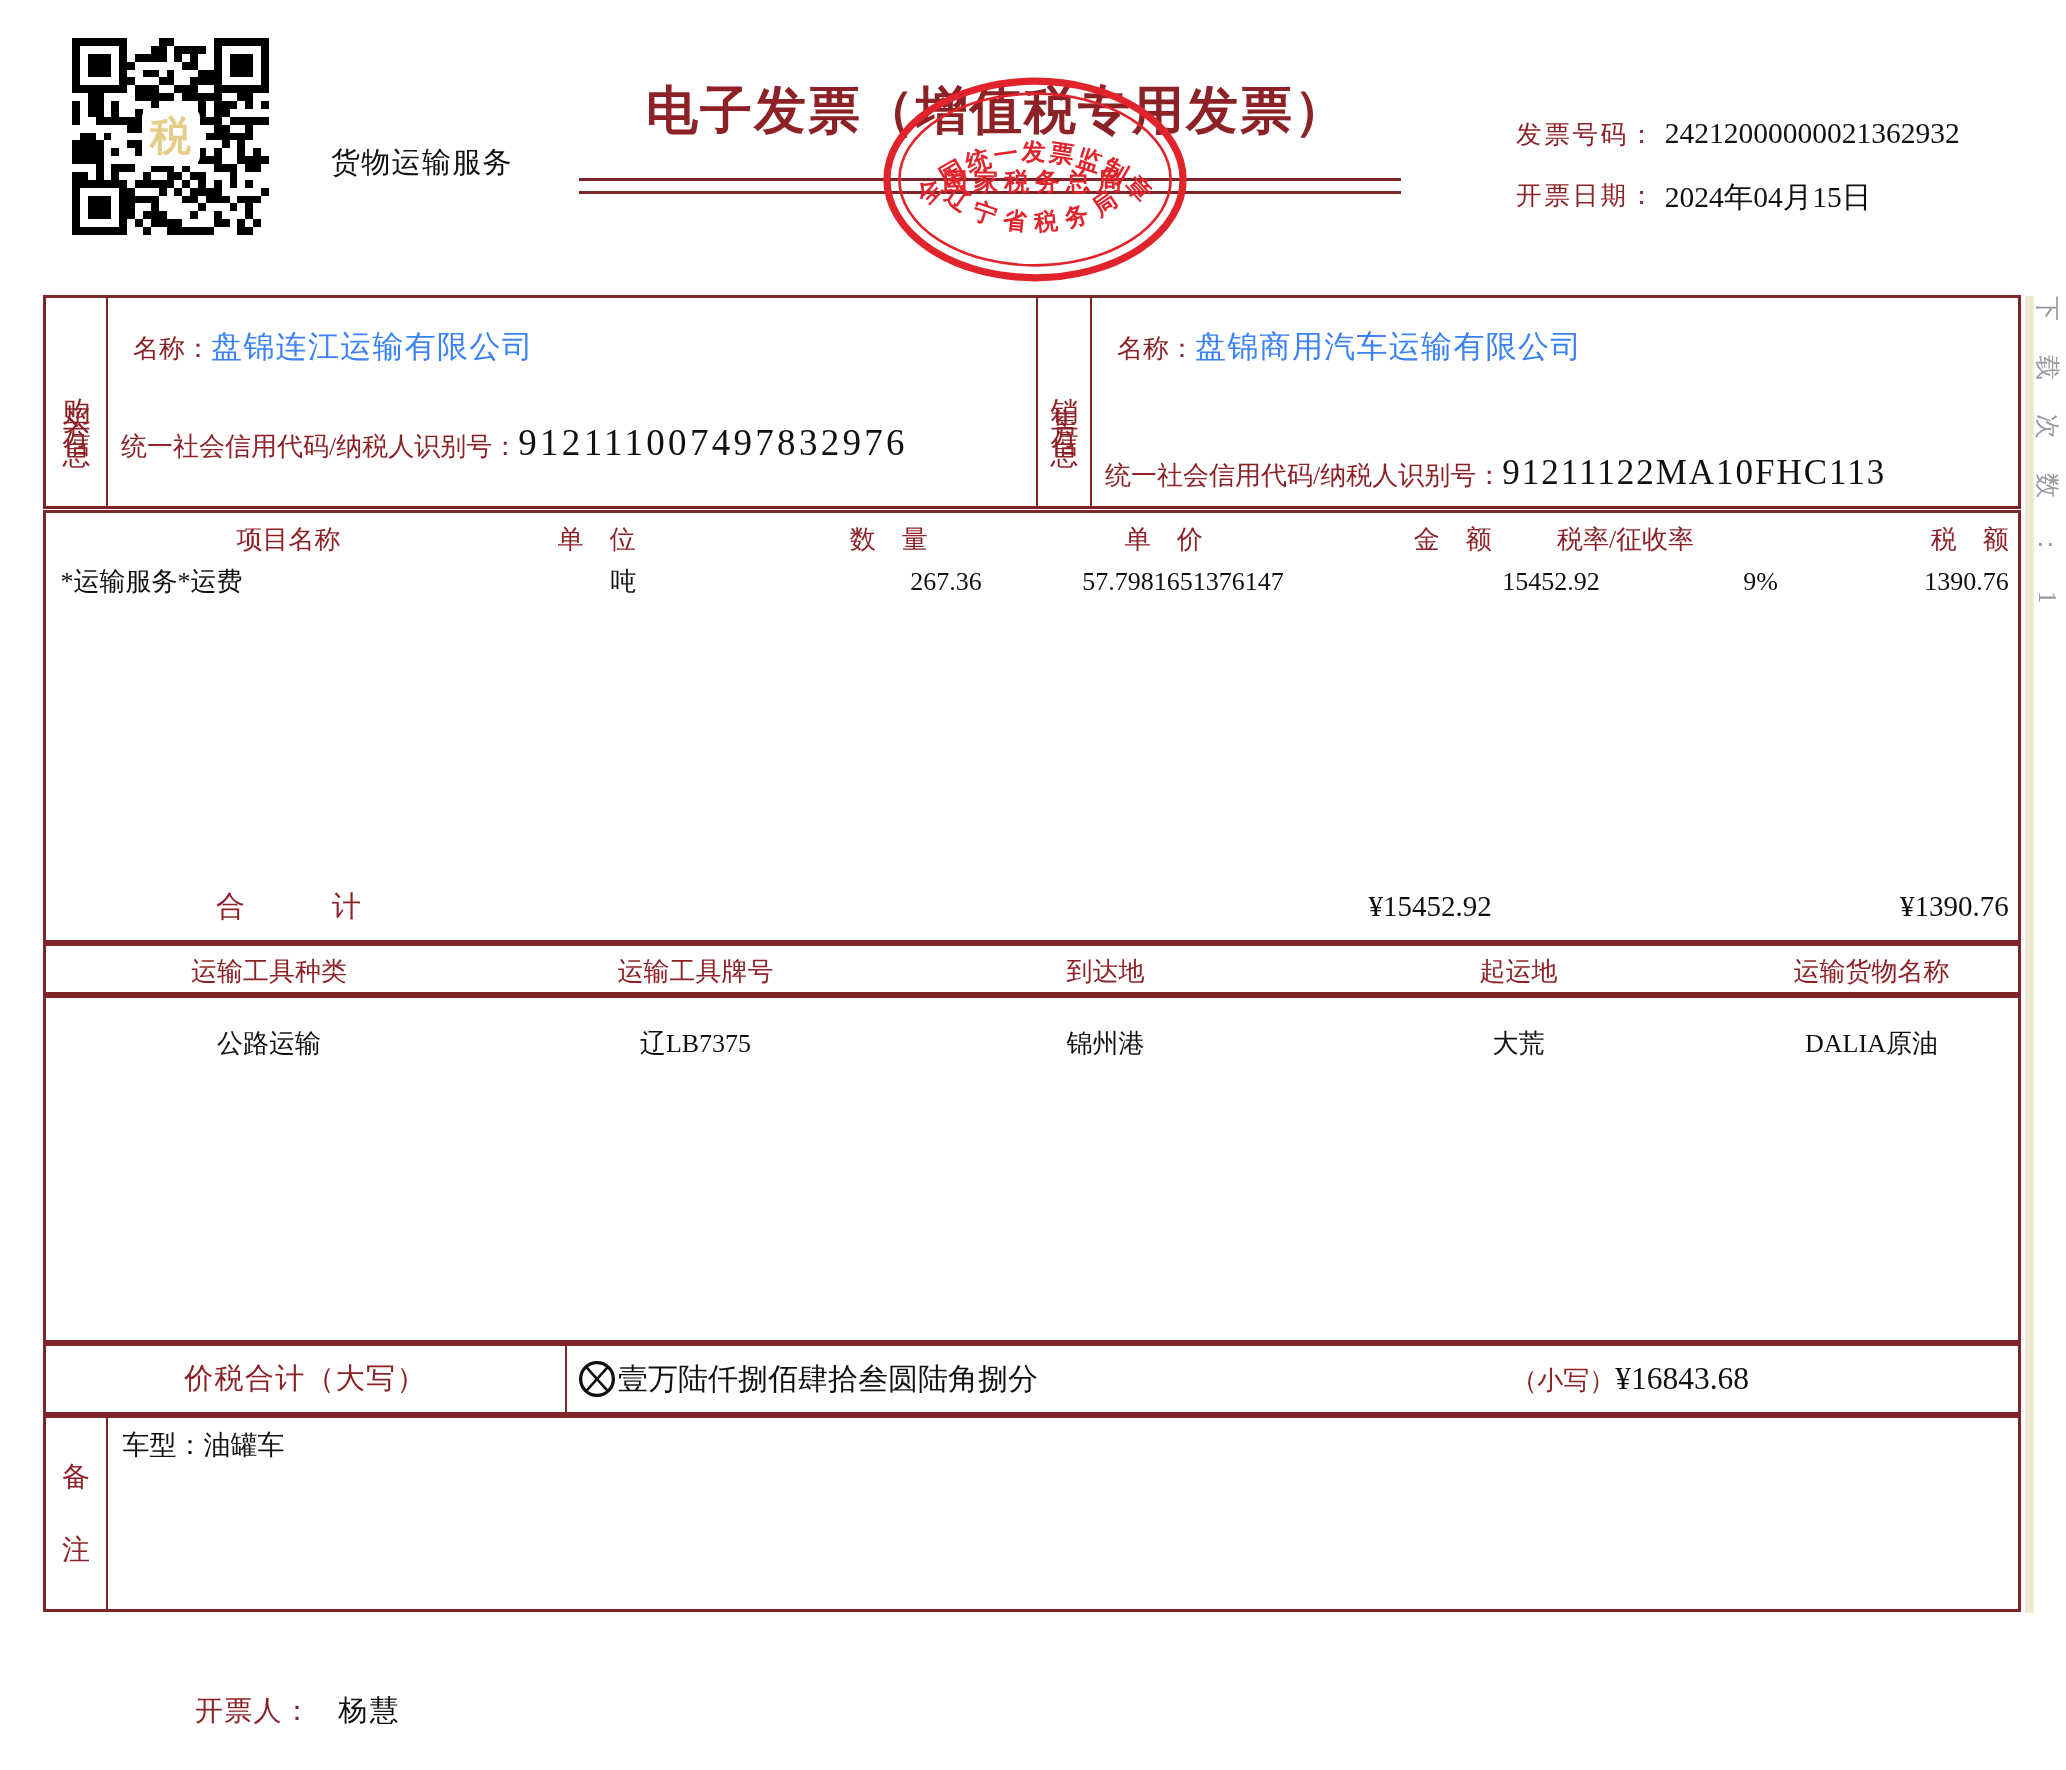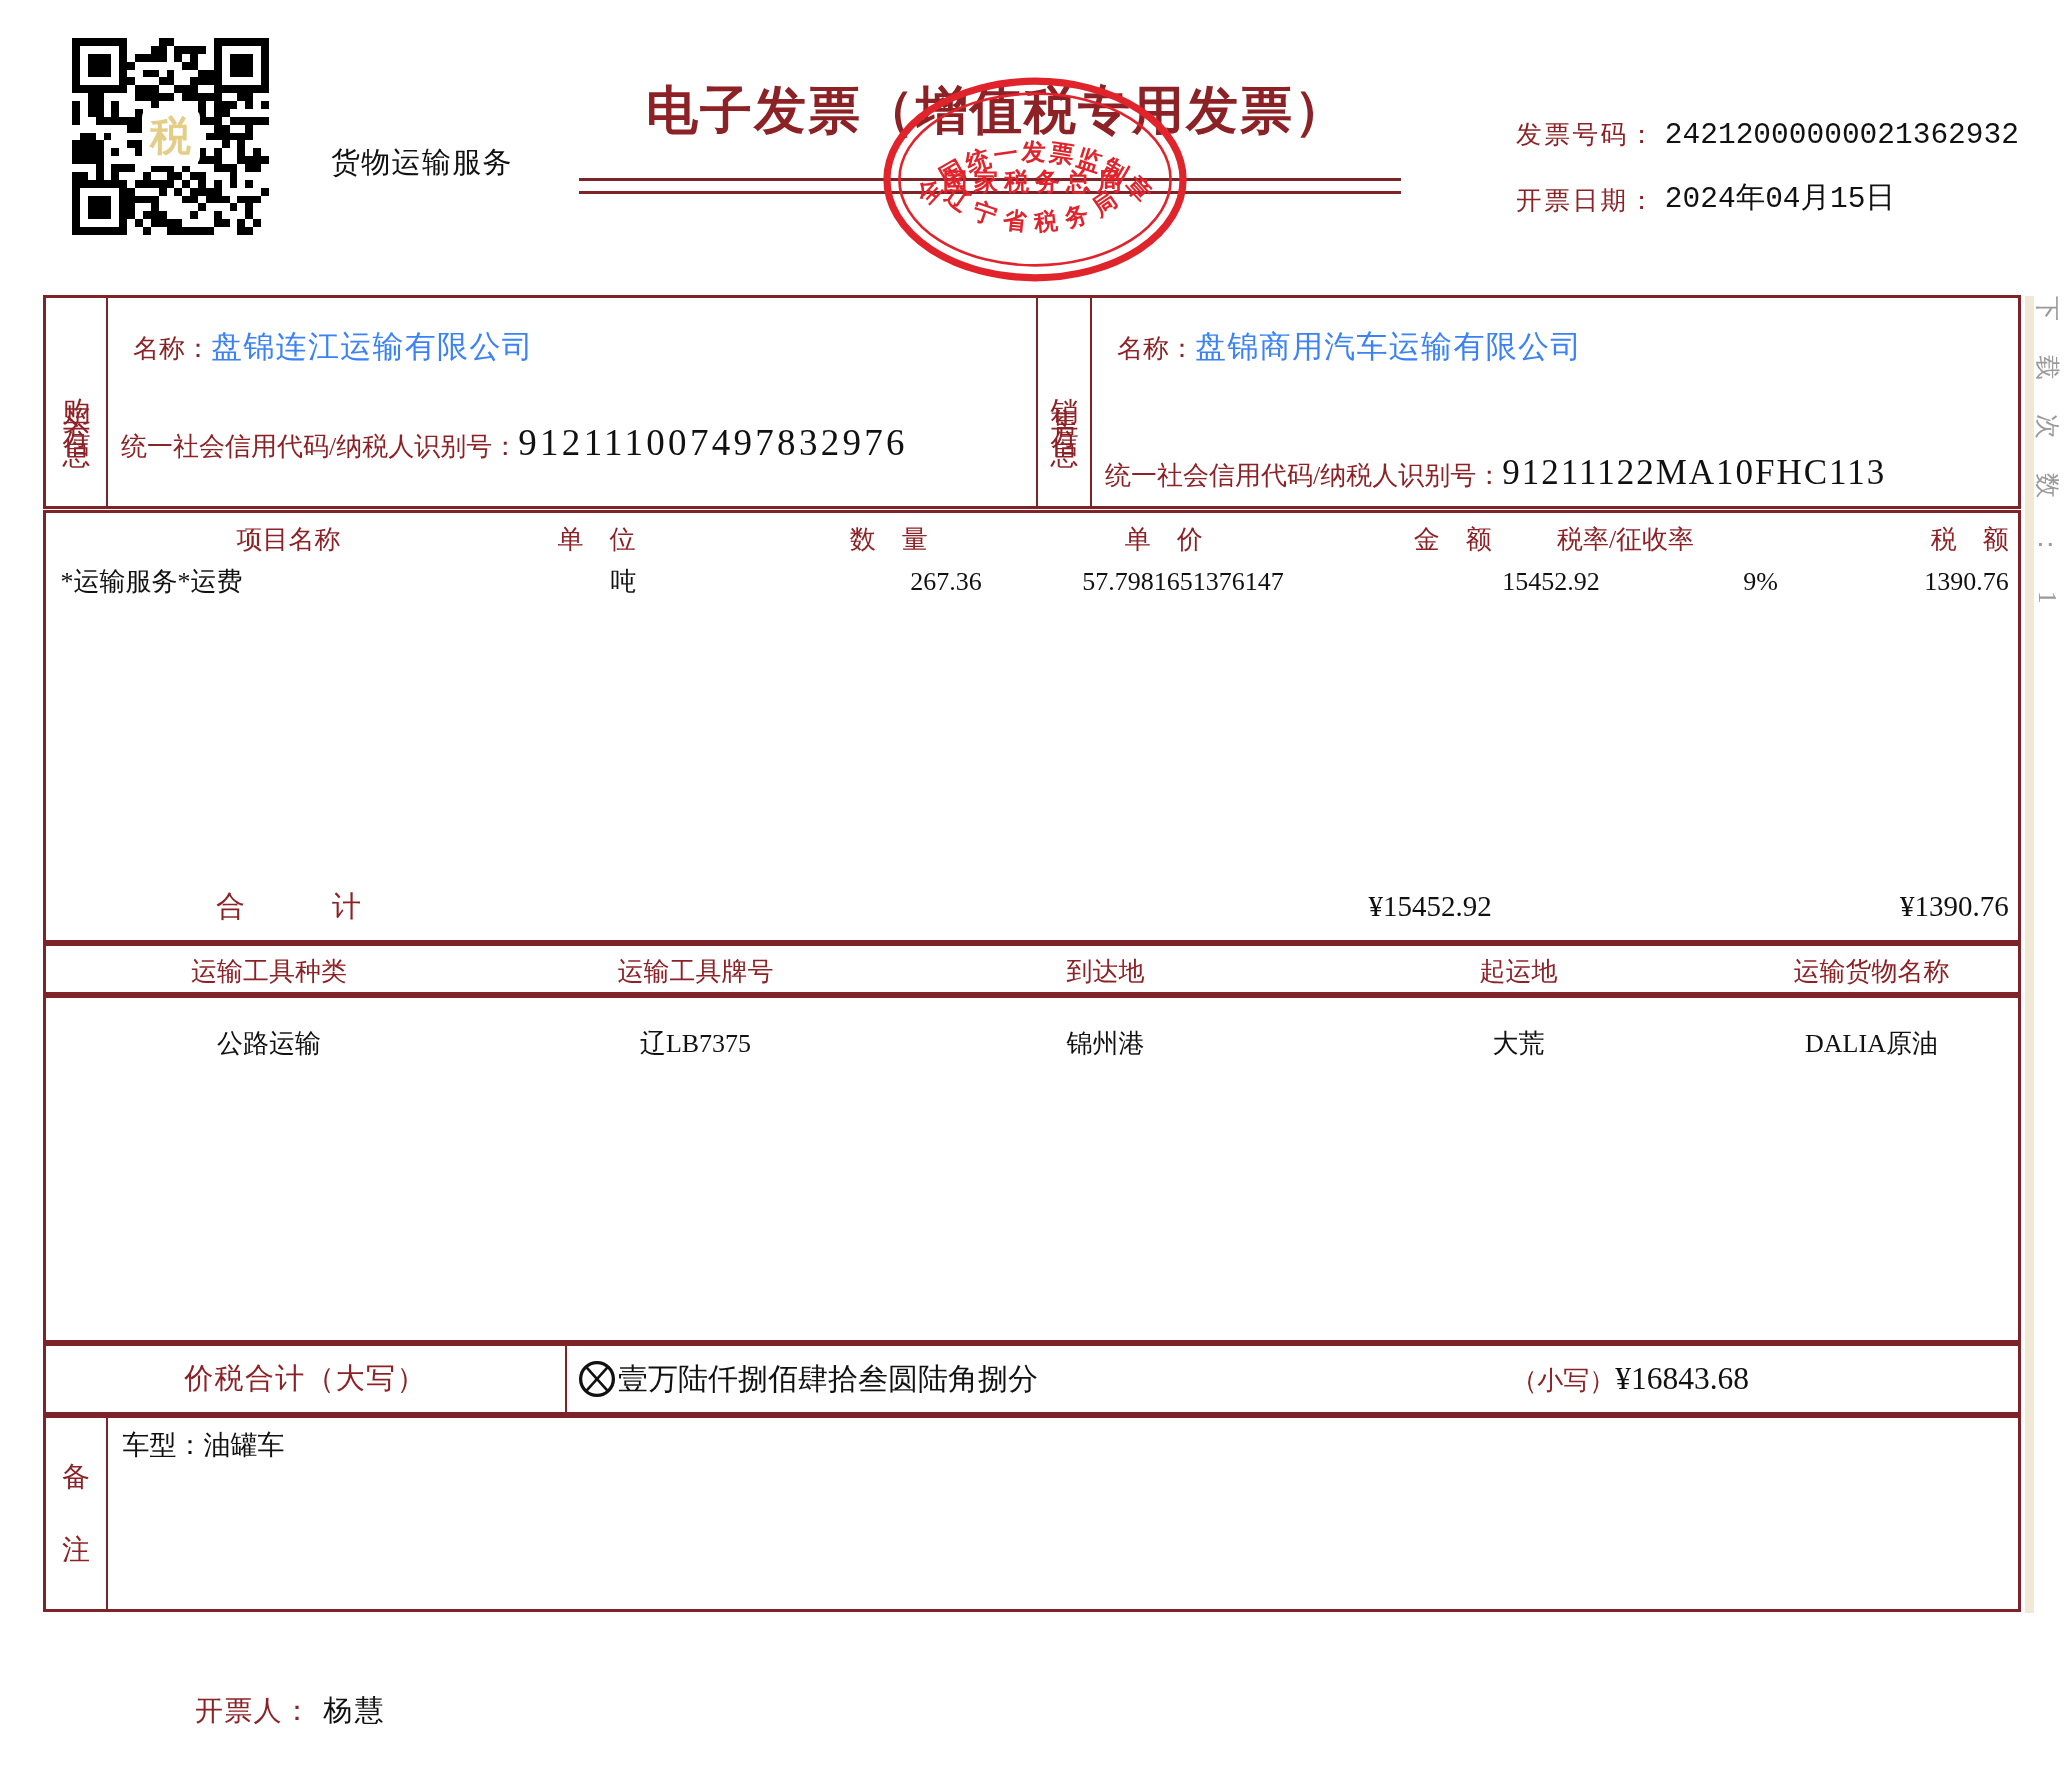--- a/index.html
+++ b/index.html
@@ -16,21 +16,21 @@
     font-size:41px;font-weight:bold;color:#e4cd86;
   }
   .service-type{position:absolute;left:331px;top:143px;font-size:29px;color:#111;letter-spacing:1.3px;}
   .title{
     position:absolute;left:551px;top:76px;width:892px;text-align:center;
     font-size:52px;font-weight:bold;color:#8c2126;letter-spacing:2px;white-space:nowrap;
   }
   .title-line{position:absolute;left:579px;width:822px;height:3.3px;background:#7e2428;}
   .tl1{top:178px;} .tl2{top:191px;}
   .stamp{position:absolute;left:883px;top:77px;width:304px;height:205px;}
-  .inv-meta{position:absolute;display:flex;align-items:flex-end;white-space:nowrap;font-family:Liberation Mono, monospace;}
+  .inv-meta{position:absolute;display:flex;align-items:flex-start;white-space:nowrap;}
   .inv-no{left:1516px;top:117px;}
   .inv-date{left:1516px;top:178px;}
   .inv-meta .lbl{font-size:25.6px;color:#8c2126;letter-spacing:2.6px;margin-right:7.9px;}
   .inv-meta .val{font-size:29.5px;color:#111;}
   .download{
     position:absolute;left:2064px;top:296px;transform:rotate(90deg);transform-origin:0 0;
     font-size:25px;color:#9a9a9a;letter-spacing:34px;white-space:nowrap;
   }
   .edge-stripe{position:absolute;left:2025px;top:296px;width:9.2px;height:1317px;background:#f1e8d6;}
   
@@ -76,21 +76,21 @@
   .am-small{margin-left:auto;display:flex;align-items:baseline;padding-right:269px;}
   .am-small .sl{font-size:26px;color:#8c2126;}
   .am-small .sv{font-size:31.5px;color:#111;}
   
   .box-remarks{top:1415px;height:197px;display:grid;grid-template-columns:62px 1fr;}
   .rm-col{border-right:2.6px solid #7e2428;display:flex;flex-direction:column;align-items:center;
           justify-content:space-around;padding:22px 0;color:#8c2126;font-size:28px;}
   .rm-content{padding:9.2px 14.4px;font-size:27px;color:#111;}
   
   .issuer{position:absolute;left:195px;top:1691px;display:flex;align-items:baseline;white-space:nowrap;}
-  .issuer .lbl{font-size:28px;color:#8c2126;letter-spacing:1.3px;margin-right:11px;}
+  .issuer .lbl{font-size:28px;color:#8c2126;letter-spacing:1.3px;margin-right:26px;}
   .issuer .val{font-size:29px;color:#111;letter-spacing:2.6px;}
 </style>
 </head>
 <body>
 
 <div class="page">
 
   <div class="qr-wrap">
     <svg id="qr-svg" width="197" height="197" viewBox="0 0 25 25" shape-rendering="crispEdges">
         <rect x="0" y="0" width="7" height="7" fill="#000"></rect>

